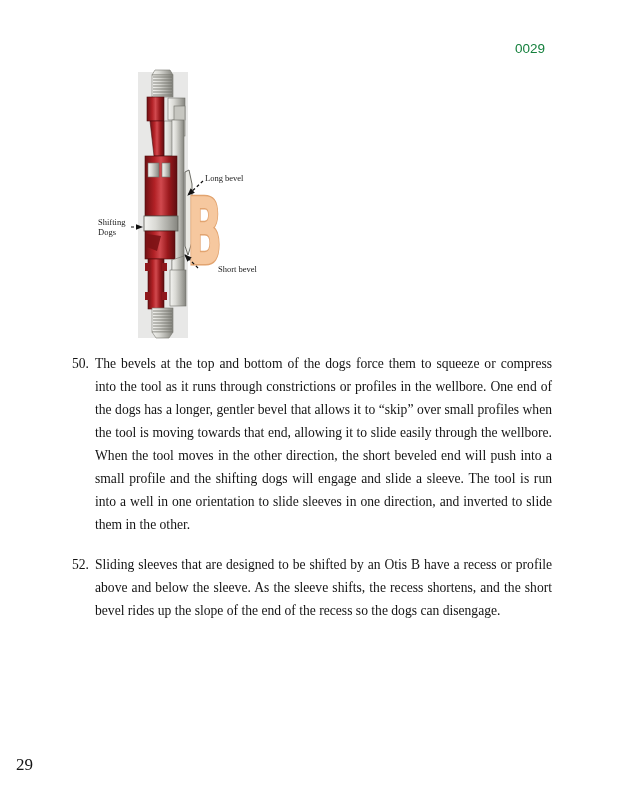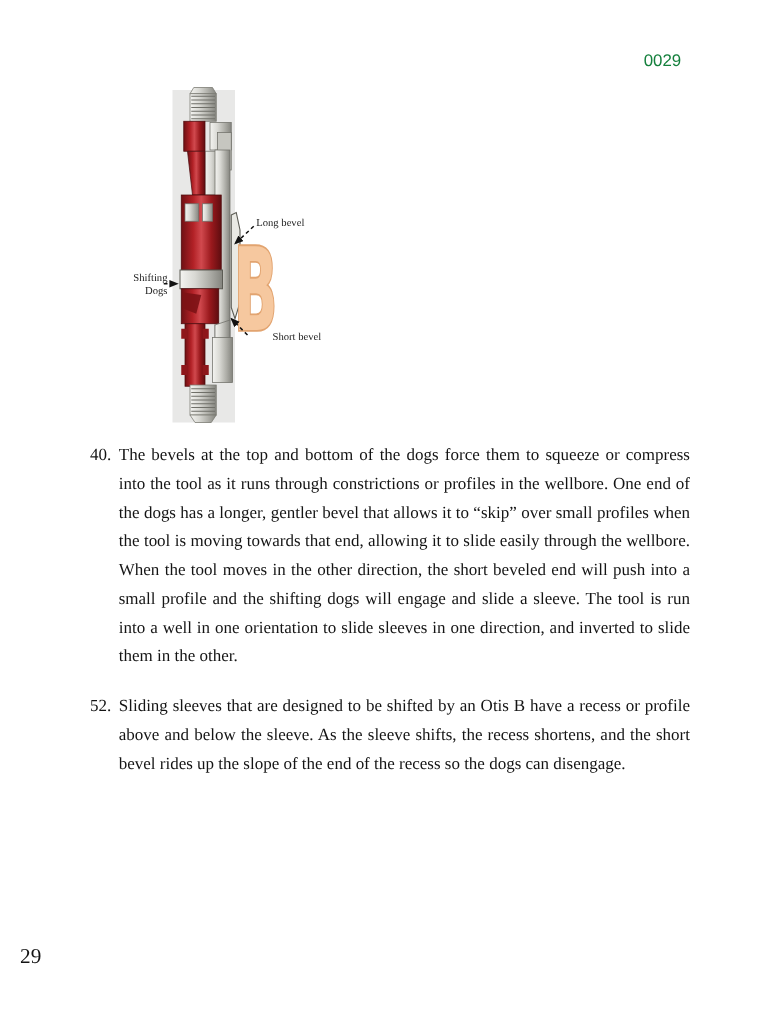--- a/index.html
+++ b/index.html
@@ -15,21 +15,21 @@
     position:absolute; top:23px; right:79px;
     font-family:"Liberation Sans", sans-serif; font-size:13.5px; color:#15803d;margin-top:18px;
   }
   .figure { position:absolute; left:98px; top:64px; width:160px; height:290px; }
   .figure svg { position:absolute; left:0; top:0; }
   .fig-label {
     position:absolute; font-family:Liberation Serif, serif;
     font-size:8.5px; color:#222; line-height:1.18; white-space:nowrap;
   }
   .lbl-long  { left:107px; top:109px; }
-  .lbl-shift { left:0px;  top:153px; width:36px; text-align:right; white-space:normal; }
+  .lbl-shift { left:0px;  top:153px; width:36px; text-align:left; white-space:normal; }
   .lbl-short { left:120px; top:200px; }
   .body-text {
     position:absolute; left:72px; top:352px; width:480px;
     font-size:13.6px; line-height:23px; text-align:justify;
   }
   .para { position:relative; padding-left:23px; margin:0 0 17px 0; }
   .para-num { position:absolute; left:0; top:0; }
   .page-num {
     position:absolute; top:755px; left:16px; width:100%;
     text-align:left; font-size:17px;
@@ -128,21 +128,21 @@
       </g>
     </svg>
 
     <div class="fig-label lbl-long">Long bevel</div>
     <div class="fig-label lbl-shift">Shifting Dogs</div>
     <div class="fig-label lbl-short">Short bevel</div>
   </div>
 
   <main class="body-text">
     <div class="para">
-      <span class="para-num">40.</span>
+      <span class="para-num">50.</span>
       <span>The bevels at the top and bottom of the dogs force them to squeeze or compress into the tool as it runs through constrictions or profiles in the wellbore.  One end of the dogs has a longer, gentler bevel that allows it to “skip” over small profiles when the tool is moving towards that end, allowing it to slide easily through the wellbore.  When the tool moves in the other direction, the short beveled end will push into a small profile and the shifting dogs will engage and slide a sleeve.  The tool is run into a well in one orientation to slide sleeves in one direction, and inverted to slide them in the other.</span>
     </div>
     <div class="para">
       <span class="para-num">52.</span>
       <span>Sliding sleeves that are designed to be shifted by an Otis B have a recess or profile above and below the sleeve.  As the sleeve shifts, the recess shortens, and the short bevel rides up the slope of the end of the recess so the dogs can disengage.</span>
     </div>
   </main>
 
   <div class="page-num">29</div>
 

